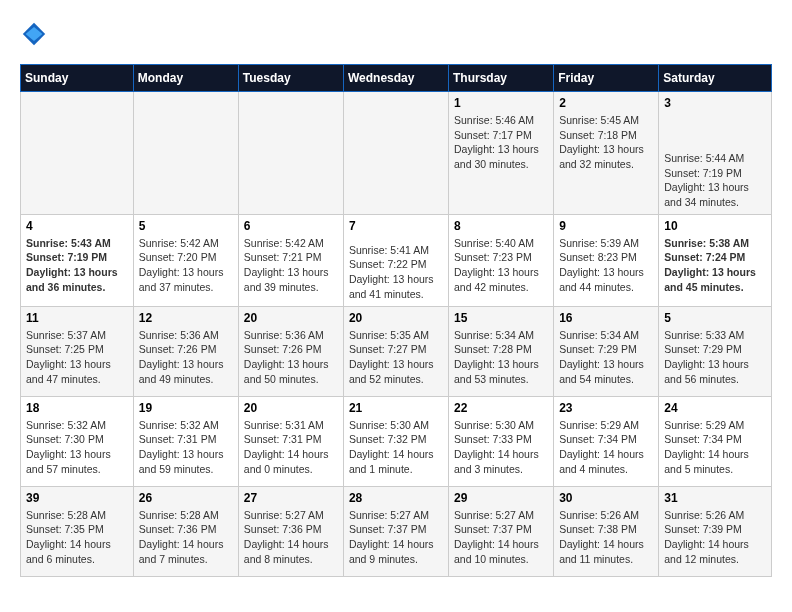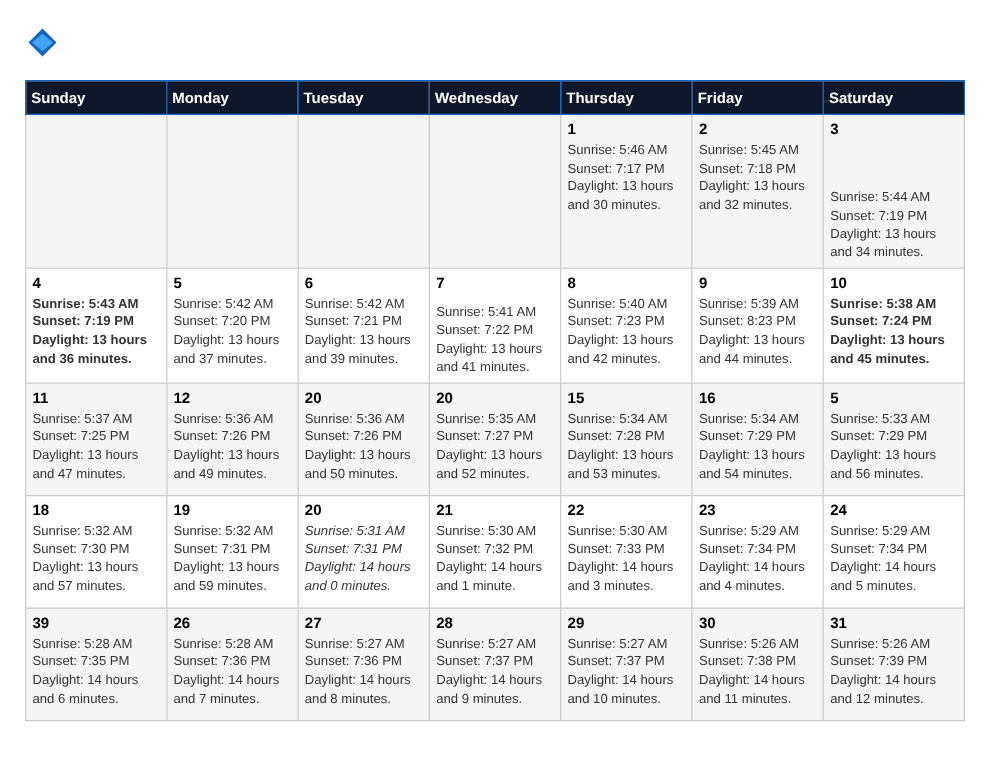--- a/index.html
+++ b/index.html
@@ -266,21 +266,21 @@
         </td>
         <td>
           <span class="day-num">19</span>
           <div class="day-info" style="white-space: pre-line;">Sunrise: 5:32 AM
 Sunset: 7:31 PM
 Daylight: 13 hours
 and 59 minutes.</div>
         </td>
         <td>
           <span class="day-num">20</span>
-          <div class="day-info" style="white-space: pre-line; font-style: italic;">Sunrise: 5:31 AM
+          <div class="day-info" style="white-space: pre-line;">Sunrise: 5:31 AM
 Sunset: 7:31 PM
 Daylight: 14 hours
 and 0 minutes.</div>
         </td>
         <td>
           <span class="day-num">21</span>
           <div class="day-info" style="white-space: pre-line;">Sunrise: 5:30 AM
 Sunset: 7:32 PM
 Daylight: 14 hours
 and 1 minute.</div>

